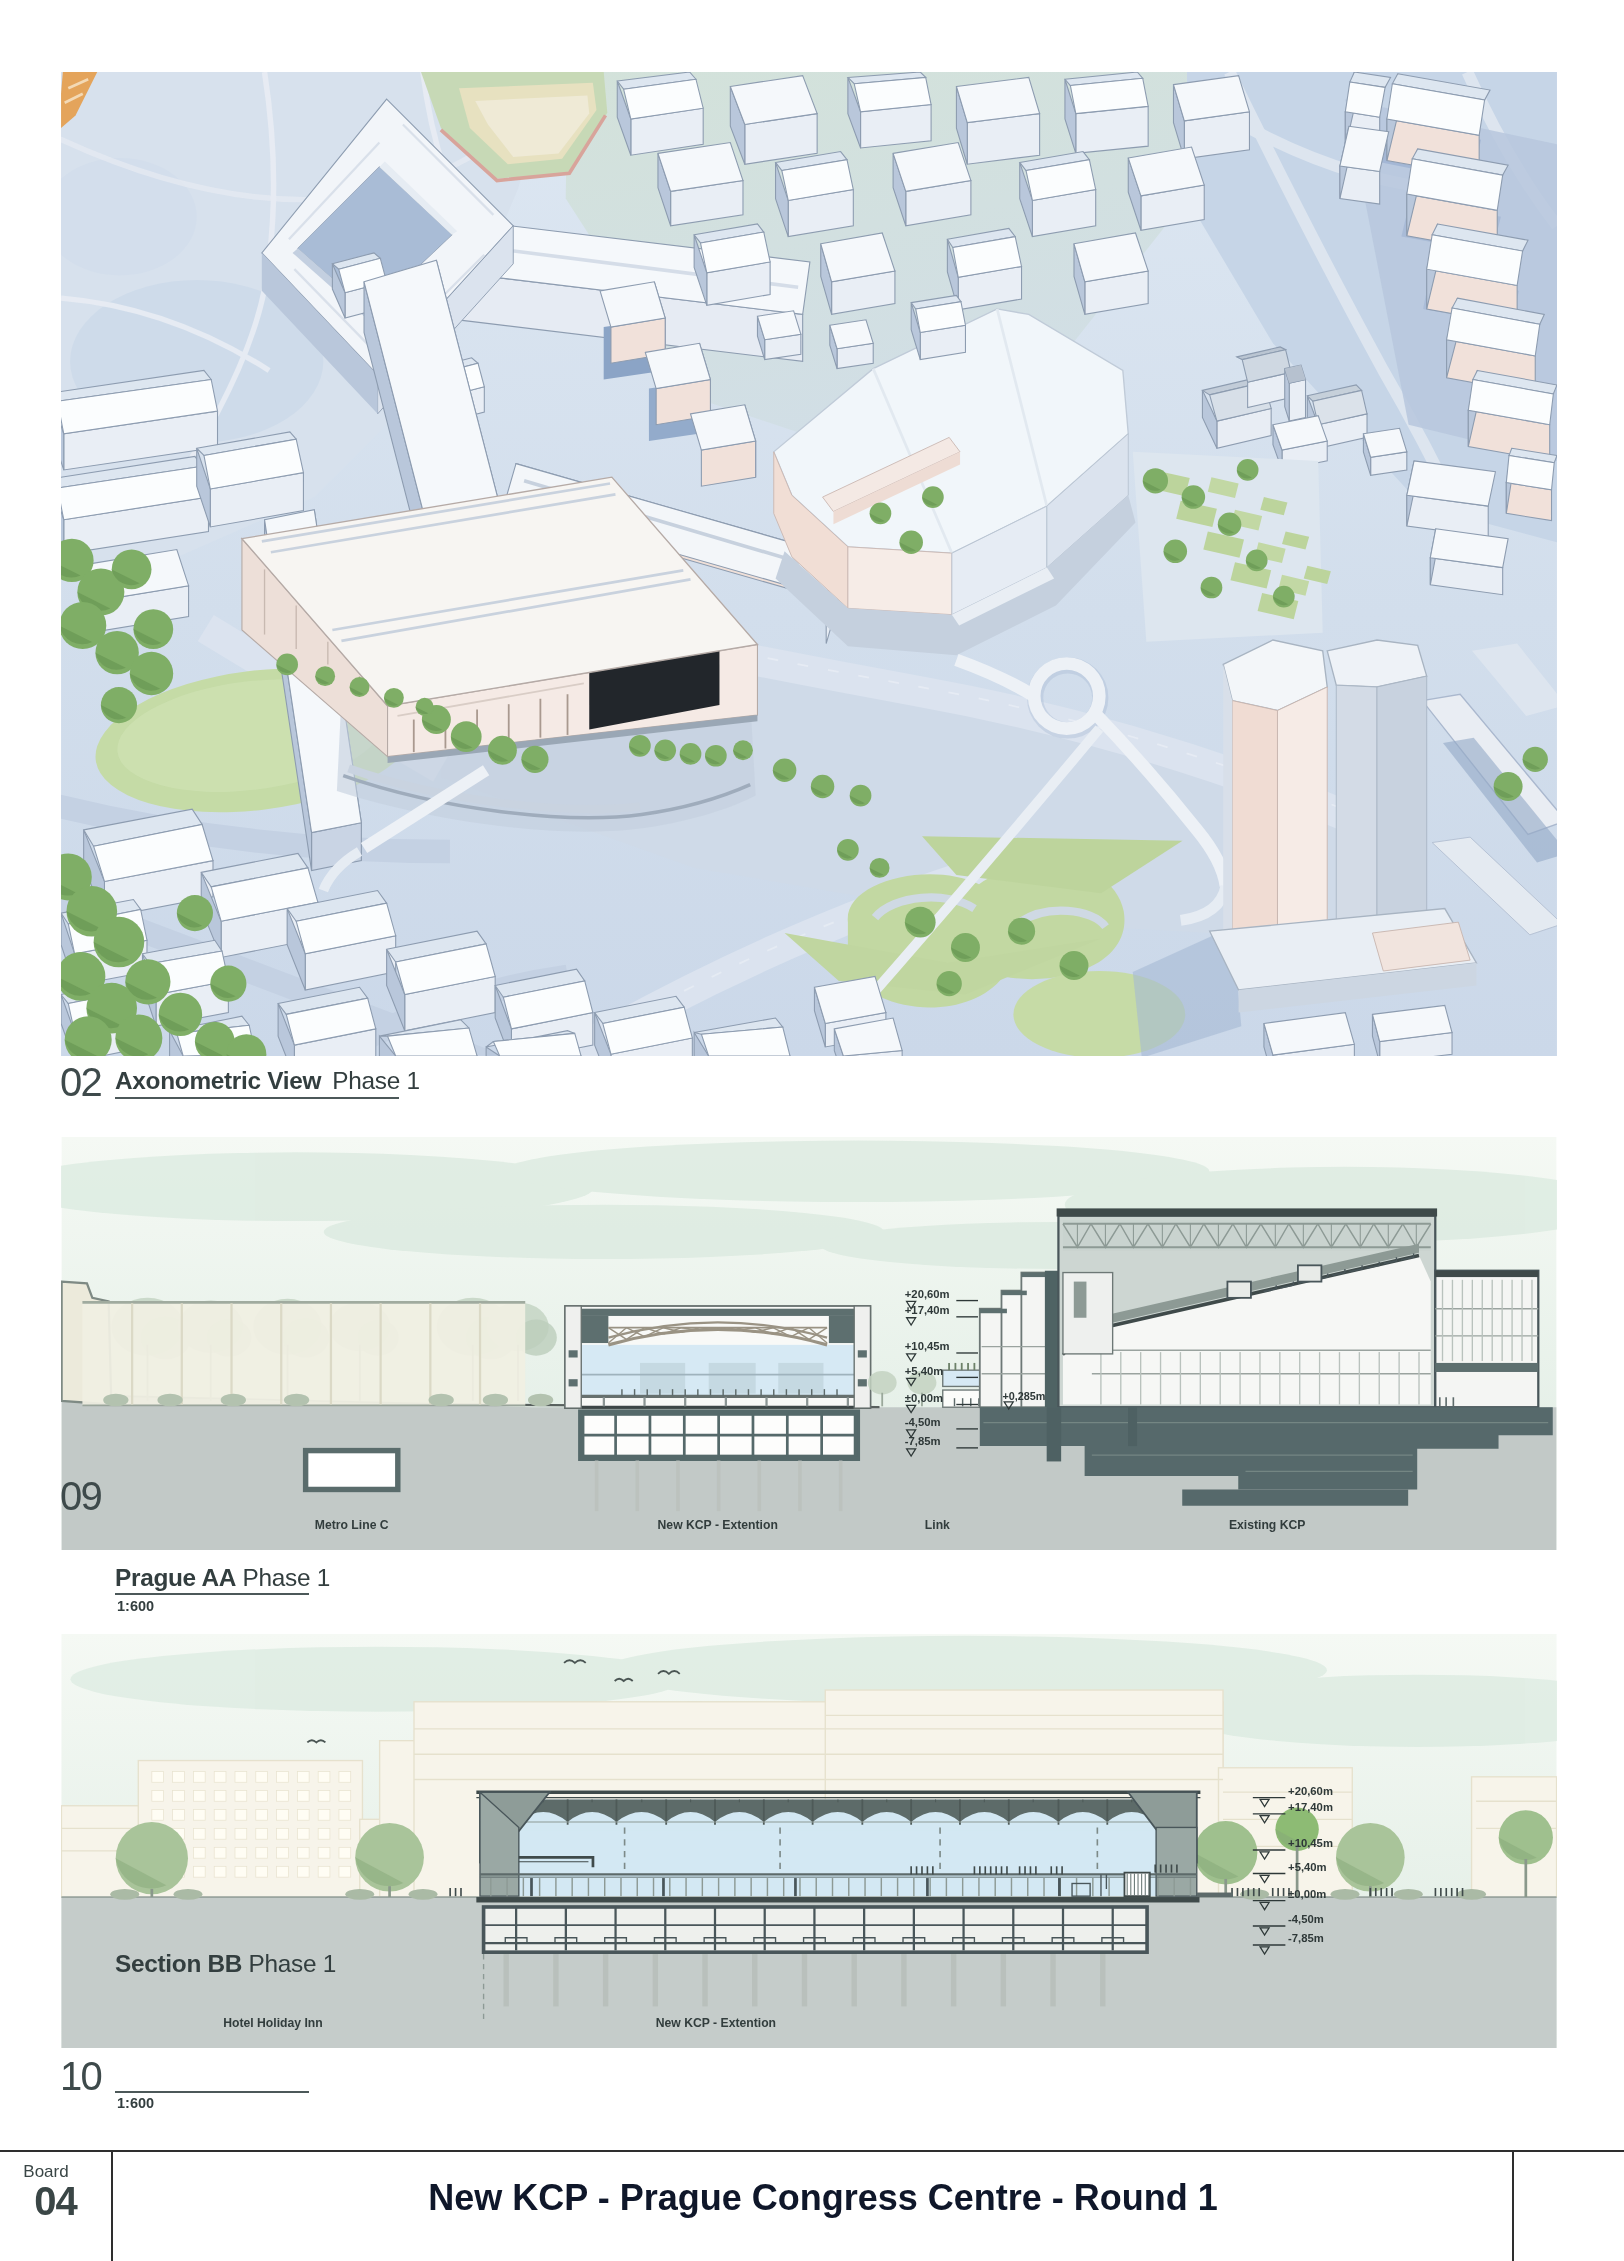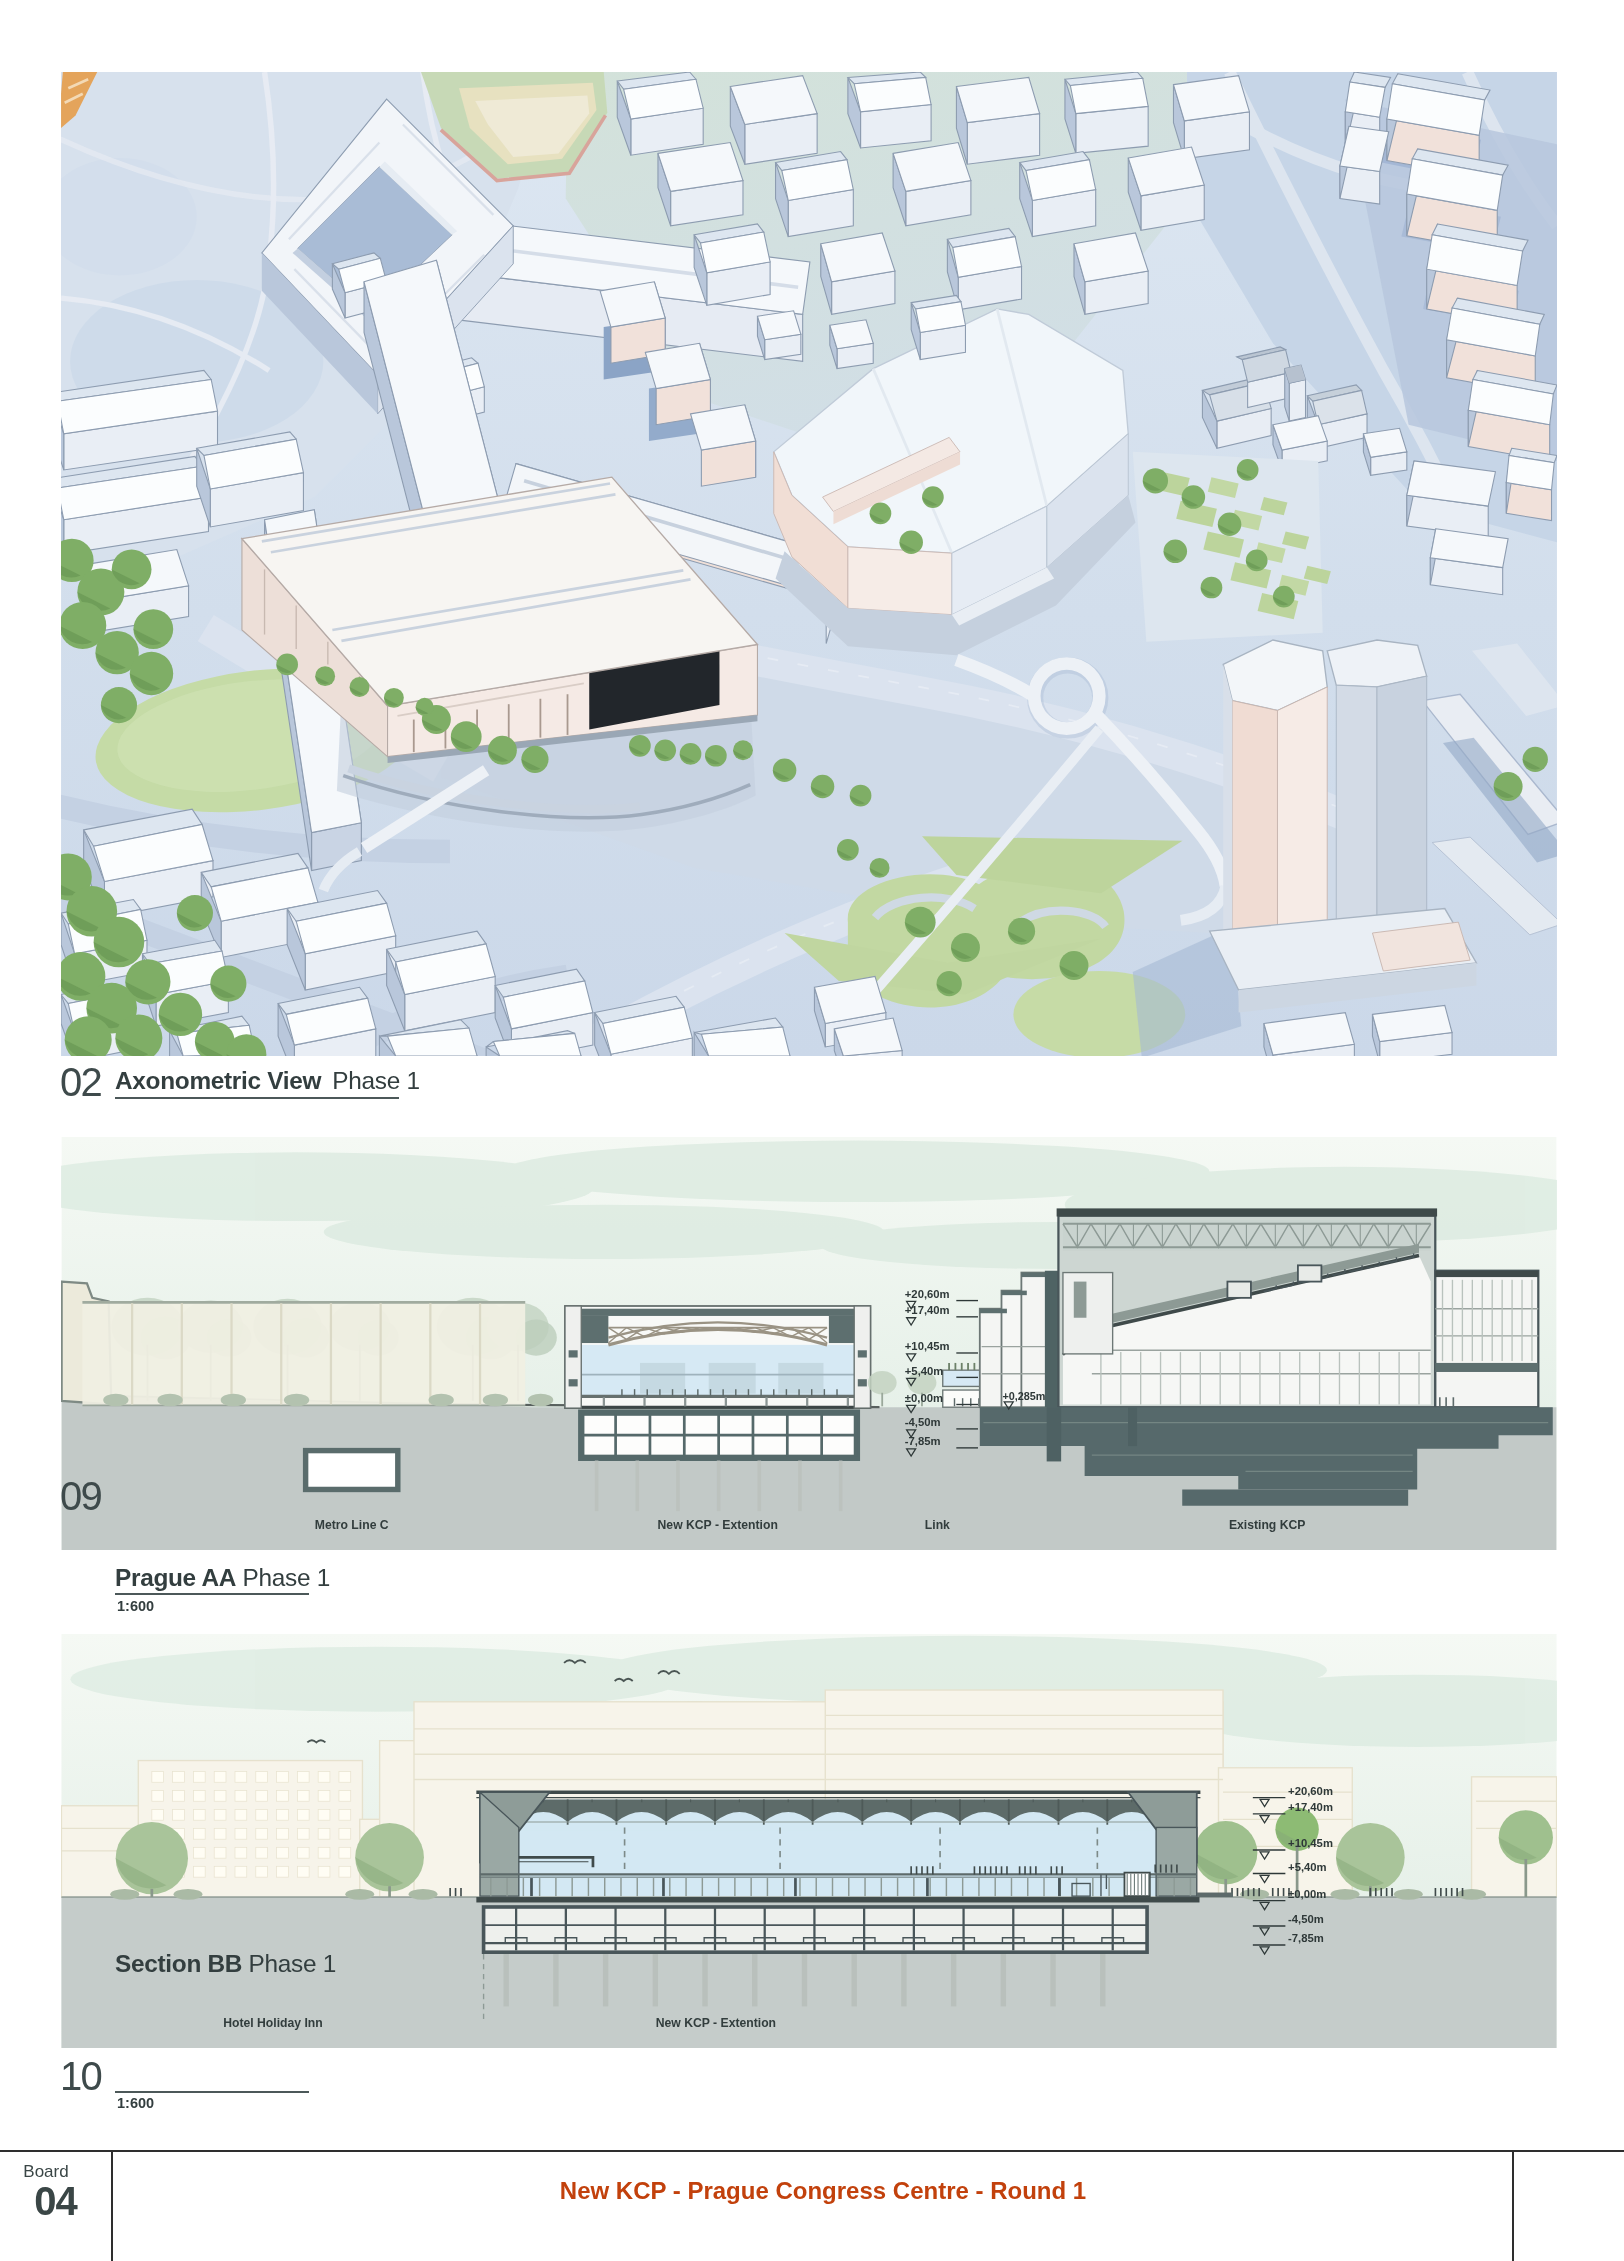--- a/index.html
+++ b/index.html
@@ -1225,13 +1225,13 @@
 <div class="abs num" style="left:60px;top:2054px;">10</div>
 <div class="abs ttl" style="left:115px;top:1950px;text-align:right;"><b>Section BB</b> Phase 1</div>
 <div class="abs ul" style="left:115px;top:2091px;width:194px;"></div>
 <div class="abs scale" style="left:117px;top:2095px;">1:600</div>
 
 <div class="abs" style="left:0;top:2150px;width:1625px;height:1.8px;background:#2e2e2e;"></div>
 <div class="abs" style="left:111px;top:2150px;width:1.8px;height:111px;background:#2e2e2e;"></div>
 <div class="abs" style="left:1512px;top:2150px;width:1.8px;height:111px;background:#2e2e2e;"></div>
 <div class="abs" style="left:0;top:2162px;width:92px;text-align:center;font-size:17px;color:#3a4646;">Board</div>
 <div class="abs" style="left:0;top:2179px;width:111px;text-align:center;font-size:40px;letter-spacing:-0.9px;font-weight:bold;color:#3a4646;">04</div>
-<div class="abs" style="left:123px;top:2177px;width:1400px;text-align:center;font-size:24px;font-weight:bold;color:#c2410c;">New KCP - Prague Congress Centre - Round 1</div>
+<div class="abs" style="left:123px;top:2177px;width:1400px;text-align:center;font-size:36px;font-weight:bold;color:#0f172a;">New KCP - Prague Congress Centre - Round 1</div>
 
 </body></html>

